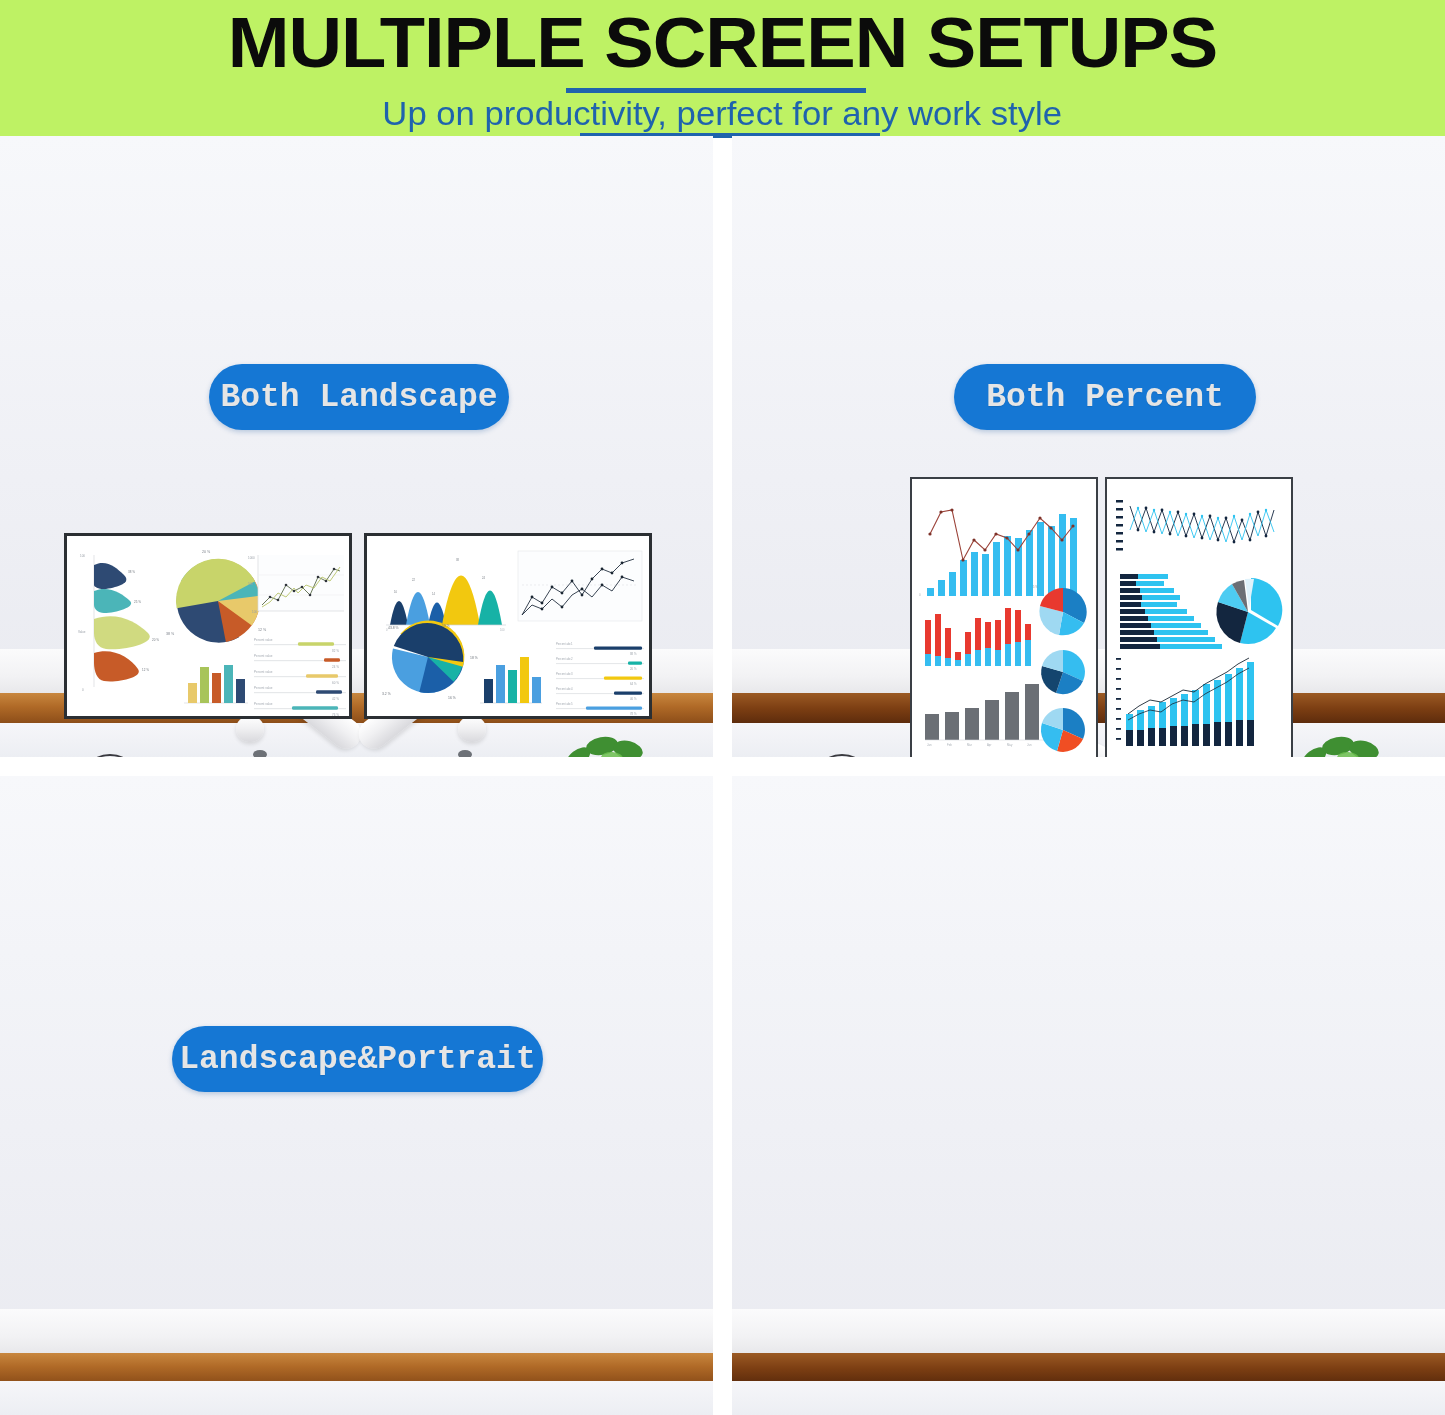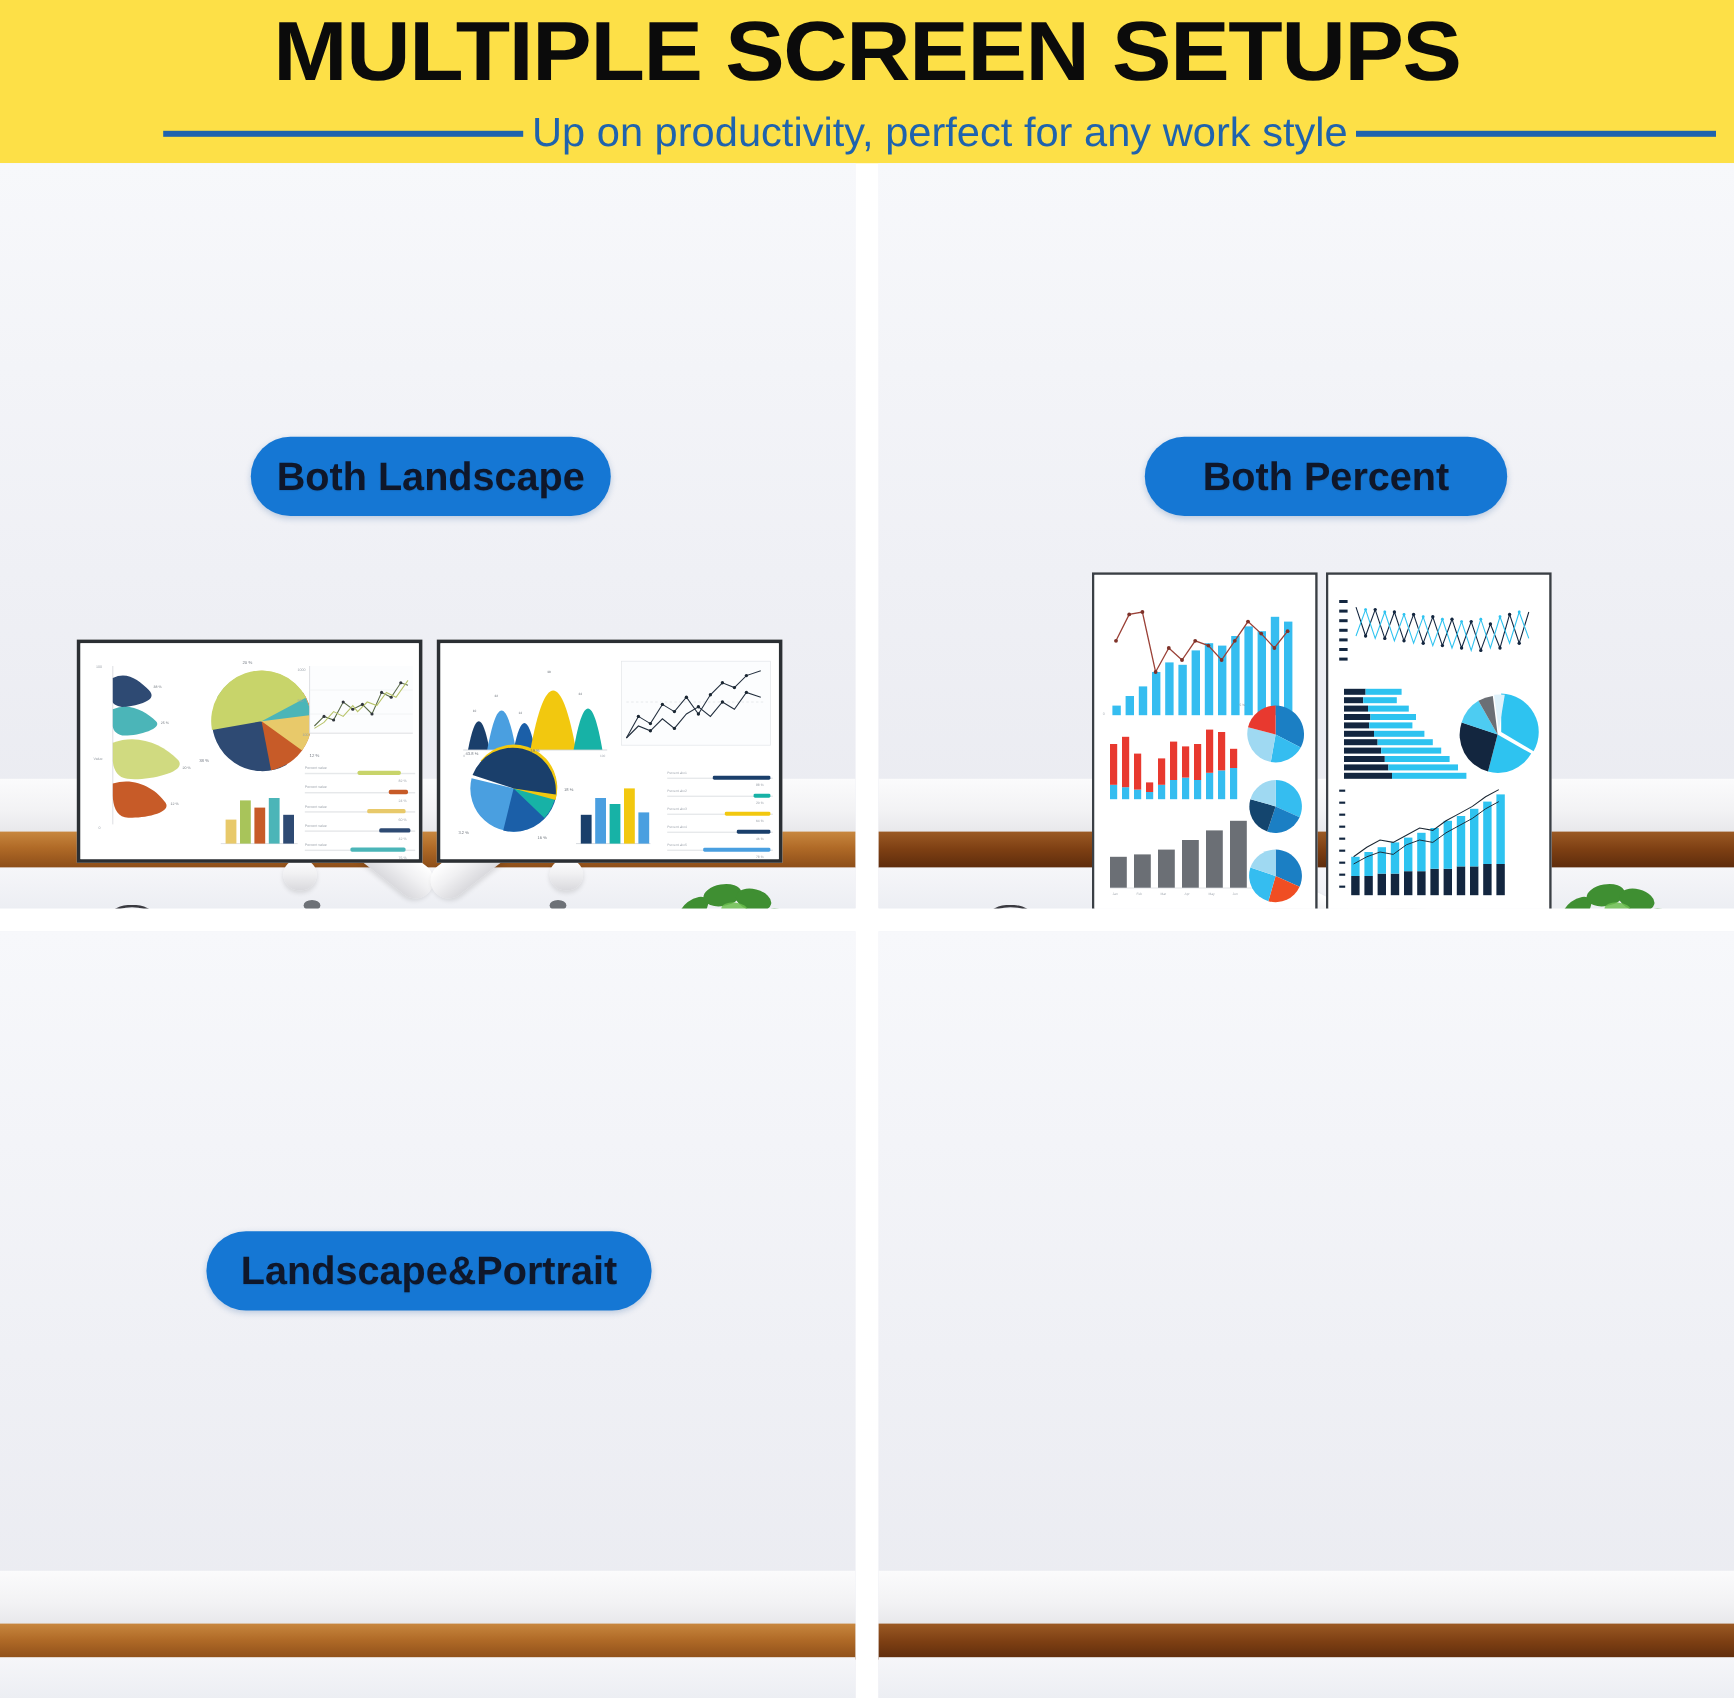--- a/index.html
+++ b/index.html
@@ -1,29 +1,29 @@
 <!DOCTYPE html>
 <html><head>
 <meta charset="utf-8">
 <style>
   * { margin:0; padding:0; box-sizing:border-box; }
   html,body { width:1445px; height:1415px; background:#ffffff;
     font-family:"Liberation Sans", sans-serif; overflow:hidden; }
 
   
-  .header { height:136px; position:relative; background:#fde047; }
+  .header { height:136px; position:relative; background:#bef264; }
   .title {
     font-size:70px; font-weight:bold; letter-spacing:-1px;
     text-align:center; color:#0b0b0b; line-height:78px;
     padding-top:4px;
     font-family:"Liberation Sans", sans-serif;
     transform:scaleX(1.06); transform-origin:center top;
   }
-  .subrow { position:absolute; left:0; right:15px; top:88px; height:46px;
-    display:flex; align-items:center; justify-content:flex-end; }
+  .subrow { position:absolute; left:0; right:0; top:88px; height:46px;
+    display:flex; align-items:center; justify-content:flex-start;flex-direction:column; }
   .subrule { height:5px; background:#1f63ad; flex:0 0 auto; }
   .subrule.left  { width:300px; margin-right:14px; }
   .subrule.right { width:300px; margin-left:14px; }
   .subtitle { font-size:34px; color:#1f63ad; white-space:nowrap;
     line-height:40px; transform:scaleX(1.02); }
 
   
   .grid { width:1445px; height:1279px; display:grid;
     grid-template-columns:713px 19px 713px;
     grid-template-rows:621px 19px 639px; background:#fff; }
@@ -35,25 +35,25 @@
     background:linear-gradient(180deg,#f7f8fb 0%,#eff0f5 55%,#e9eaf0 100%); }
   .deskTop { position:absolute; left:0; right:0; bottom:62px; height:46px;
     background:linear-gradient(180deg,#fbfbfc 0%,#f2f2f4 60%,#e7e7ea 100%); }
   .deskEdge { position:absolute; left:0; right:0; bottom:34px; height:30px;
     background:linear-gradient(180deg,#c8873f 0%,#b06a27 45%,#8d4e19 100%); }
   .deskUnder { position:absolute; left:0; right:0; bottom:0; height:34px;
     background:linear-gradient(180deg,#f6f6f9 0%,#eceef3 100%); }
   .deskEdge.dark { background:linear-gradient(180deg,#9b5a24 0%,#7d3f13 50%,#5e2c0c 100%); }
 
   
-  .pill { position:absolute; z-index:9; background:#1577d4; color:#0f172a;
+  .pill { position:absolute; z-index:9; background:#1577d4; color:#e5e5e5;
     border-radius:40px; font-weight:bold; display:flex;
     align-items:center; justify-content:center; white-space:nowrap;
     box-shadow:0 2px 5px rgba(20,80,150,.25);
-    text-shadow:0 1px 1px rgba(0,0,0,.10); }
+    text-shadow:0 1px 1px rgba(0,0,0,.10);font-family:Liberation Mono, monospace; }
   .pill.p1 { left:209px; top:228px; width:300px; height:66px; font-size:33px; }
   .pill.p2 { left:935px; top:228px; width:302px; height:66px; font-size:33px; }
   .pill.p3 { left:172px; top:250px; width:371px; height:66px; font-size:33px; }
   .pill.p4 { left:938px; top:250px; width:295px; height:66px; font-size:33px; }
 
   
   .mon { position:absolute; background:#fff;
     border:3px solid #2b2f33; overflow:hidden; }
   .mon.thin { border:2px solid #3a3f45; }
   .screen { position:absolute; inset:0; background:#fff; padding:5px; }

